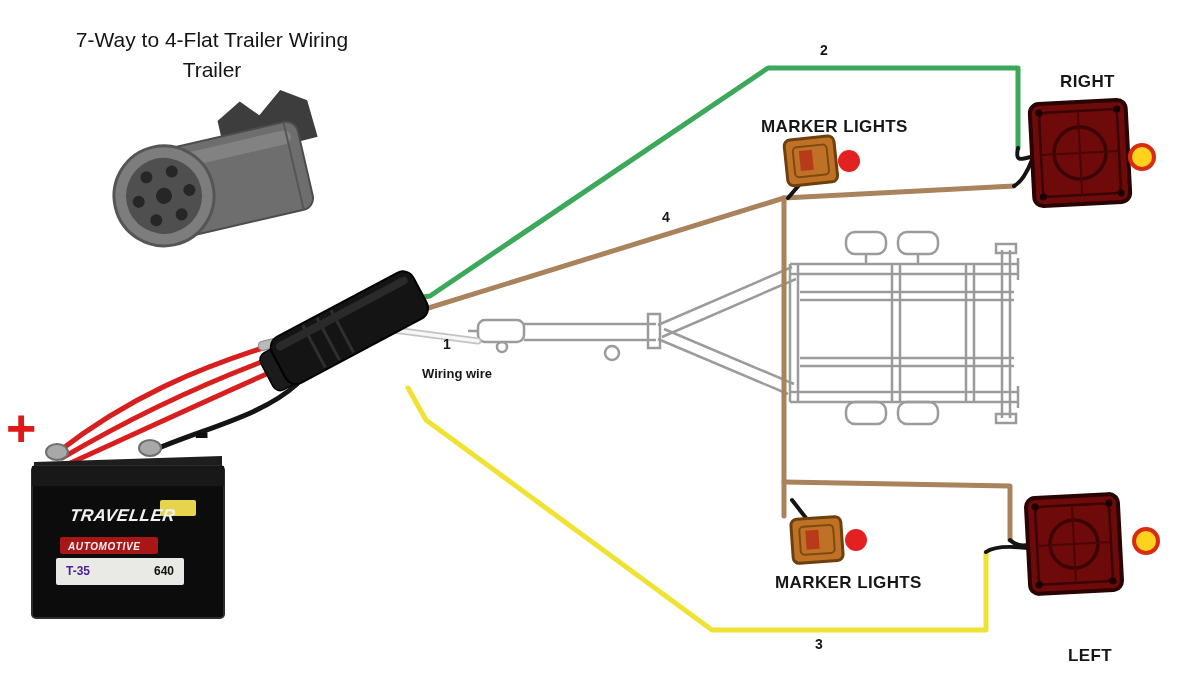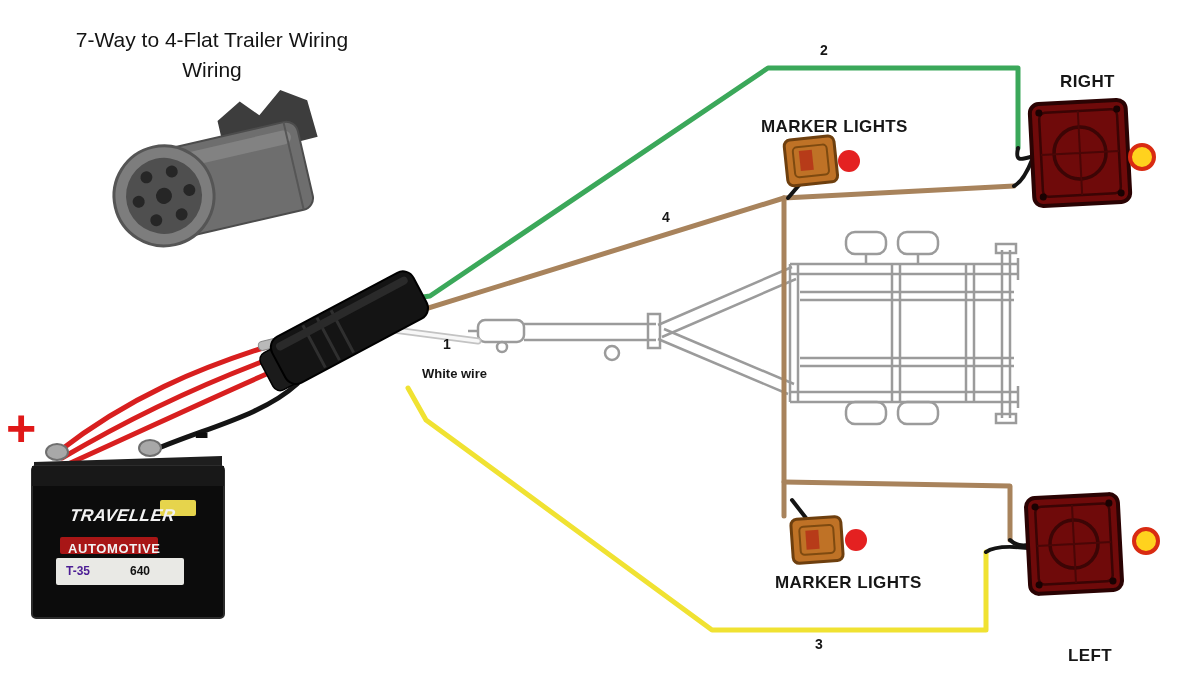--- a/index.html
+++ b/index.html
@@ -10,23 +10,23 @@
   .title-line{width:320px;text-align:center;font-size:21px;color:#141414;}
   .wire-num{font-size:14px;font-weight:bold;}
   .small-caps{font-size:17px;font-weight:bold;letter-spacing:.4px;}
   .trailer-end{font-size:27px;color:#1c1c1c;}
   .white-wire{font-size:13px;font-weight:bold;}
   .plus{font-size:52px;font-weight:bold;color:#e01818;line-height:1;}
   .minus{font-size:46px;font-weight:bold;color:#0d0d0d;line-height:1;}
   .bat-text{position:absolute;color:#f2f2f2;}
   .bat-brand{font-size:17px;font-style:italic;font-weight:bold;letter-spacing:.5px;
              transform:skewX(-8deg);}
-  .bat-series{font-size:13px;font-weight:bold;letter-spacing:.6px;}
+  .bat-series{font-size:10px;font-weight:bold;letter-spacing:.6px;font-style:italic;}
   .bat-model{font-size:12px;font-weight:bold;color:#4c1d95;}
-  .bat-rating{font-size:12px;font-weight:bold;color:#111;}
+  .bat-rating{font-size:12px;font-weight:bold;color:#111;margin-left:24px;}
 </style>
 </head>
 <body>
 
 <div id="canvas">
 
   <svg id="diagram-svg" width="1200" height="675" viewBox="0 0 1200 675">
 
     <g fill="none" stroke-width="2.5" stroke="#9b9b9b">
 
@@ -188,28 +188,28 @@
       <path d="M1037,544 H1111 M1074,505 V583" stroke="#4a0606" stroke-width="2"></path>
       <circle cx="1037" cy="505" r="3.5" fill="#190202"></circle>
       <circle cx="1111" cy="505" r="3.5" fill="#190202"></circle>
       <circle cx="1037" cy="583" r="3.5" fill="#190202"></circle>
       <circle cx="1111" cy="583" r="3.5" fill="#190202"></circle>
     </g>
     <circle cx="1146" cy="541" r="12" stroke="#d92b12" stroke-width="4" fill="#ffd21e"></circle>
   </svg>
 
   <div class="lbl title-line" style="left:52px;top:28px;">7-Way to 4-Flat Trailer Wiring</div>
-  <div class="lbl title-line" style="left:52px;top:58px;">Wiring</div>
+  <div class="lbl title-line" style="left:52px;top:58px;">Trailer</div>
 
   <div class="lbl wire-num" style="left:820px;top:42px;">2</div>
   <div class="lbl wire-num" style="left:662px;top:209px;">4</div>
   <div class="lbl wire-num" style="left:443px;top:336px;">1</div>
   <div class="lbl wire-num" style="left:815px;top:636px;">3</div>
 
-  <div class="lbl white-wire" style="left:422px;top:366px;">White wire</div>
+  <div class="lbl white-wire" style="left:422px;top:366px;">Wiring wire</div>
 
   <div class="lbl small-caps" style="left:761px;top:117px;">MARKER LIGHTS</div>
   <div class="lbl small-caps" style="left:775px;top:573px;">MARKER LIGHTS</div>
 
   <div class="lbl small-caps" style="left:1060px;top:72px;">RIGHT</div>
   <div class="lbl small-caps" style="left:1068px;top:646px;">LEFT</div>
 
 
   <div class="lbl plus" style="left:6px;top:402px;">+</div>
   <div class="lbl minus" style="left:194px;top:408px;">-</div>

